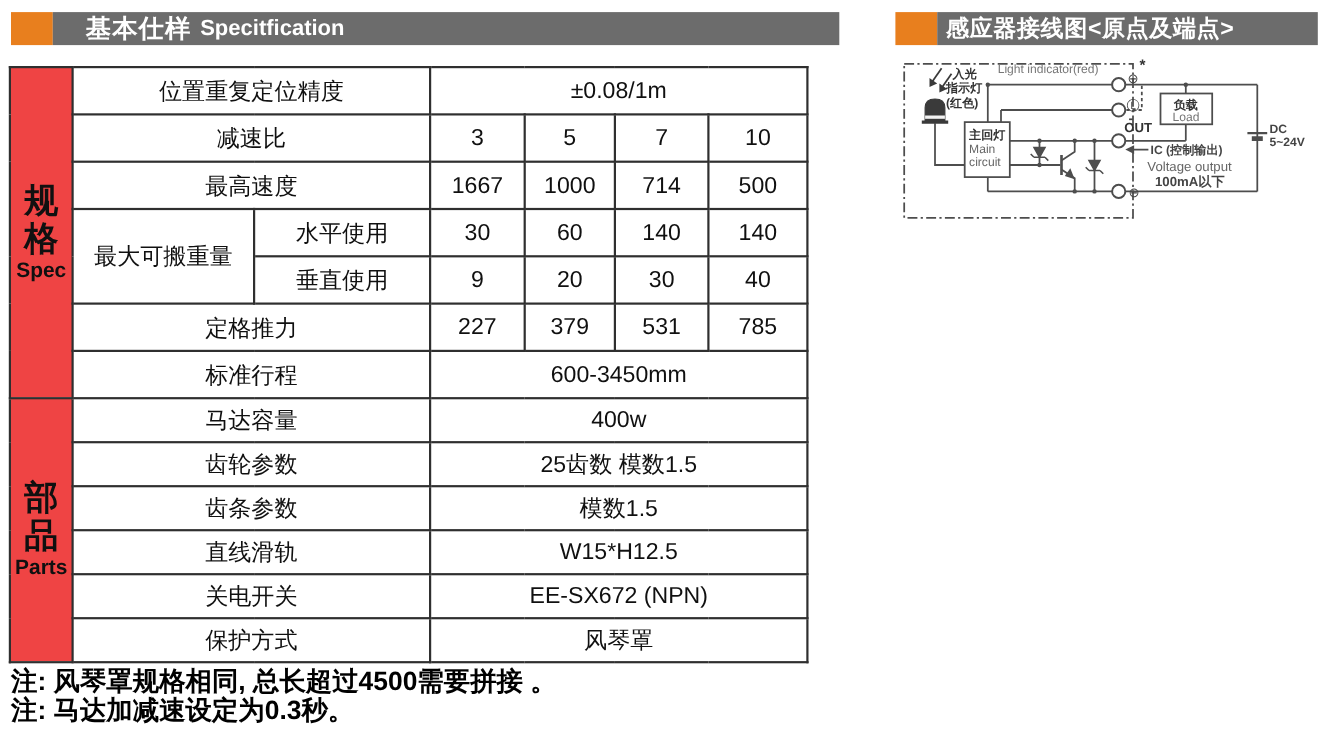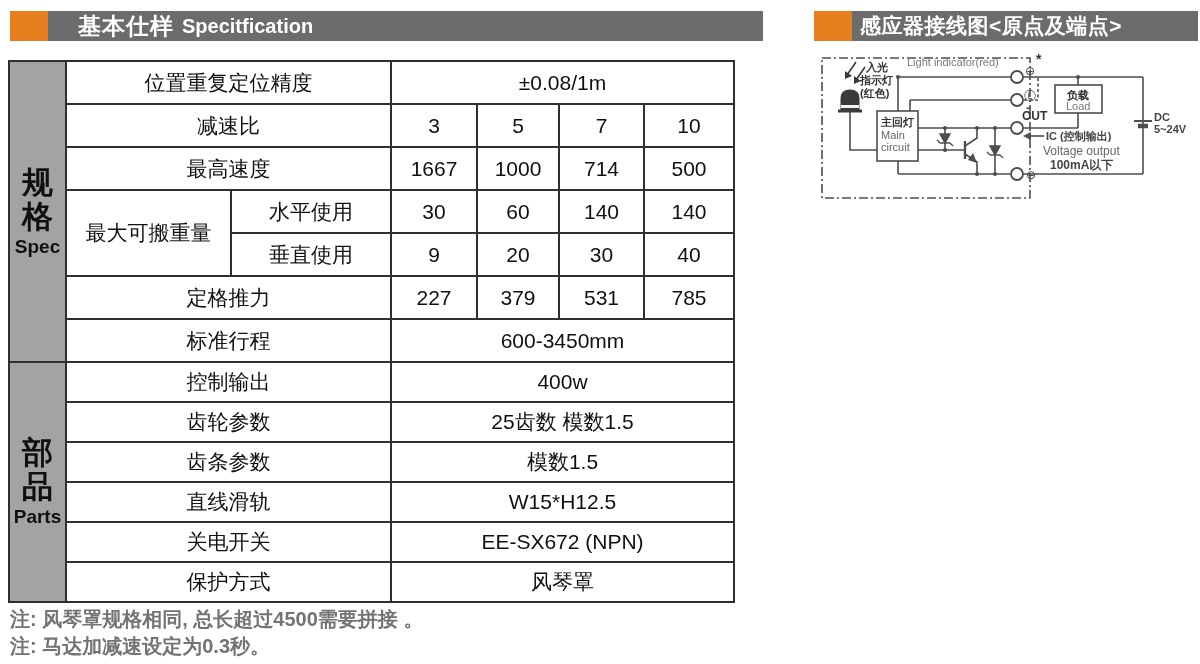--- a/index.html
+++ b/index.html
@@ -18,29 +18,29 @@
   #hdr-right-bar{left:852px;width:338px;padding-left:8px;}
   .hdr-cjk{font-size:23px;font-weight:600;letter-spacing:1px;}
   .hdr-en{font-size:20px;font-weight:700;margin-left:8px;}
   .hdr-cjk2{font-size:21px;font-weight:600;letter-spacing:0.5px;}
   
   table.spec{position:absolute;left:8px;top:60px;border-collapse:collapse;table-layout:fixed;}
   table.spec{border:2px solid #222;}
   table.spec td{border:2px solid #2F2F2F;text-align:center;vertical-align:middle;
     color:#101010;font-size:21px;padding:0;overflow:hidden;}
   tr.r-a{height:43px;} tr.r-b{height:40px;}
-  td.side{background:#a3a3a3;color:#ffffff;border-color:#2F2F2F;}
+  td.side{background:#ef4444;color:#ffffff;border-color:#2F2F2F;}
   td.side .side-cjk{display:block;width:34px;margin:0 auto;word-break:break-all;
     font-size:31px;line-height:34px;font-weight:700;}
   td.side .side-en{display:block;font-size:19px;line-height:22px;font-weight:700;margin-top:2px;}
   td.side-parts{border-top:4px solid #ffffff;}
   td.lbl{font-size:21px;}
   td.val{font-size:21px;}
   
-  .notes{position:absolute;left:10px;top:606px;color:#737373;font-size:20px;
+  .notes{position:absolute;left:10px;top:606px;color:#000000;font-size:24px;
     font-weight:600;line-height:27px;}
   
   .diagram{position:absolute;left:810px;top:50px;width:390px;height:165px;}
   .diagram svg{display:block;}
   text{font-family:"Liberation Sans","DejaVu Sans",sans-serif;}
 </style>
 </head>
 <body>
 
 <div id="hdr-left-sq" class="hdr-orange"></div>
@@ -110,21 +110,21 @@
   </tr>
   <tr class="r-a">
     <td class="lbl" colspan="2">标准行程</td>
     <td class="val" colspan="4">600-3450mm</td>
   </tr>
   <tr class="r-b">
     <td class="side side-parts" rowspan="6">
       <span class="side-cjk">部品</span>
       <span class="side-en">Parts</span>
     </td>
-    <td class="lbl" colspan="2">控制输出</td>
+    <td class="lbl" colspan="2">马达容量</td>
     <td class="val" colspan="4">400w</td>
   </tr>
   <tr class="r-b">
     <td class="lbl" colspan="2">齿轮参数</td>
     <td class="val" colspan="4">25齿数  模数1.5</td>
   </tr>
   <tr class="r-b">
     <td class="lbl" colspan="2">齿条参数</td>
     <td class="val" colspan="4">模数1.5</td>
   </tr>

